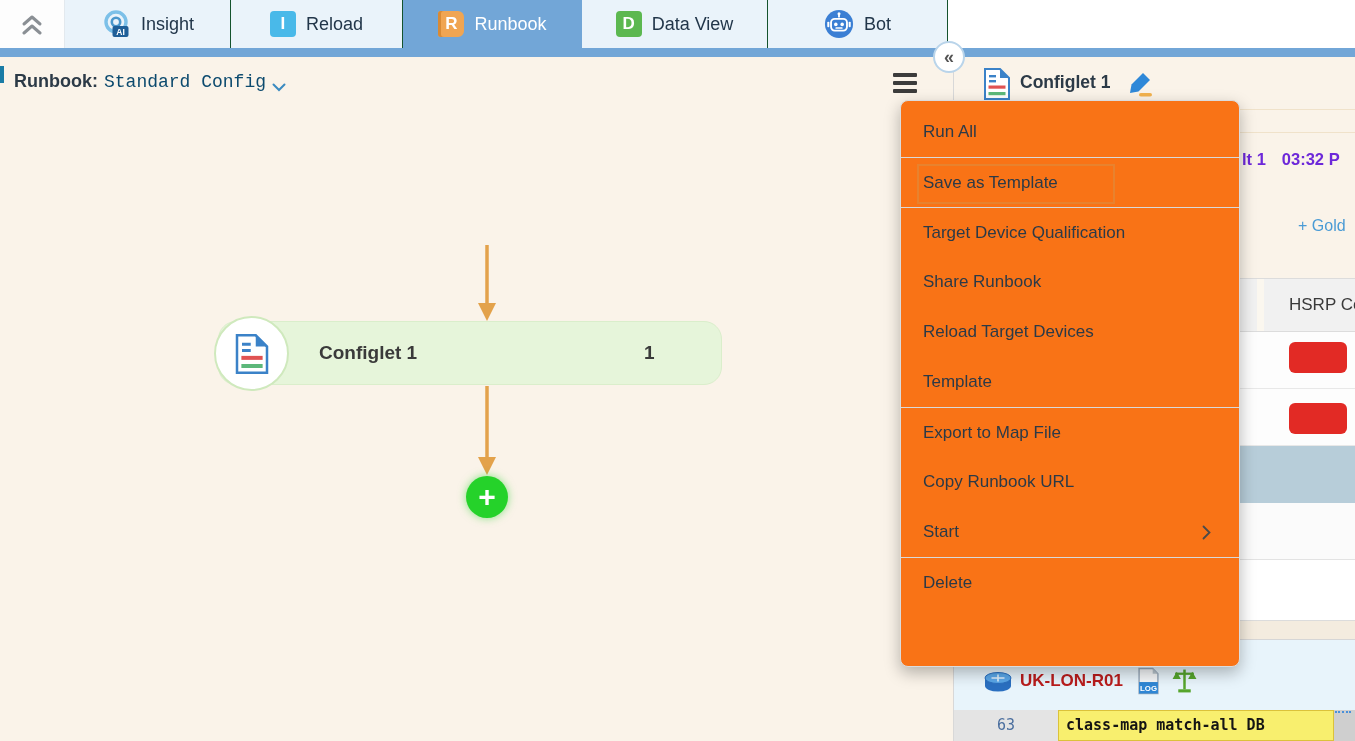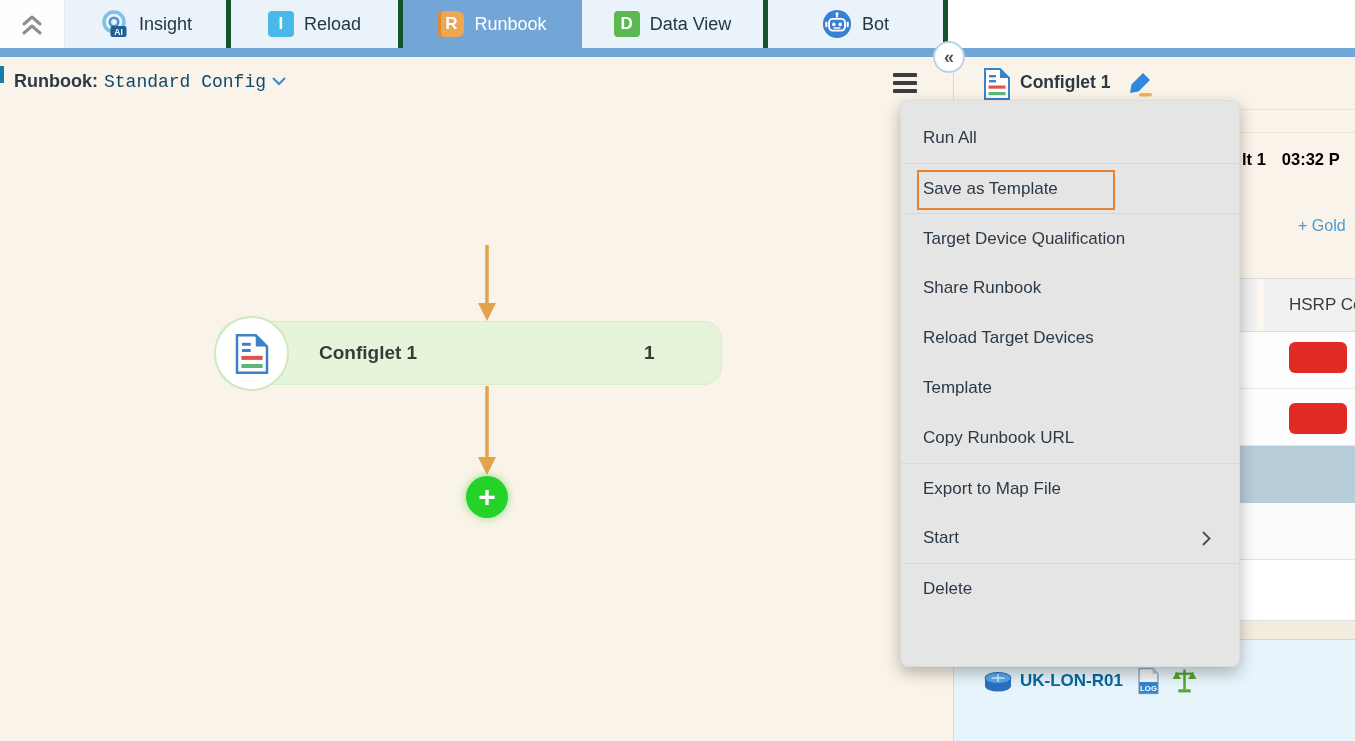--- a/index.html
+++ b/index.html
@@ -2,81 +2,81 @@
 <html><head>
 <meta charset="utf-8">
 <style>
   * { margin:0; padding:0; box-sizing:border-box; }
   body { font-family:"Liberation Sans", sans-serif; background:#fff; }
   .screen { position:relative; width:1355px; height:741px; overflow:hidden; background:#fff; }
 
   
   .tabbar { position:absolute; left:0; top:0; width:1355px; height:48px; display:flex; background:#fff; }
   .collapse-btn { width:65px; height:48px; background:#fdfdfd; border-right:1px solid #e3e9ee; display:flex; align-items:center; justify-content:center; cursor:pointer; }
-  .tab { height:48px; background:#eaf3fa; border-right:5px solid #14532d; display:flex; align-items:center; justify-content:center; gap:10px; font-size:18px; color:#22364a; cursor:pointer; }
+  .tab { height:48px; background:#eaf3fa; border-right:1px solid #14532d; display:flex; align-items:center; justify-content:center; gap:10px; font-size:18px; color:#22364a; cursor:pointer; }
   .tab.active { background:#72a6d7; color:#fff; border-right:none; }
   .tab-filler { flex:1; background:#fff; }
   .tab-underline { position:absolute; left:0; top:48px; width:1355px; height:9px; background:#72a6d7; }
   .sq-icon { width:26px; height:26px; border-radius:4px; color:#fff; font-weight:bold; font-size:17px; display:flex; align-items:center; justify-content:center; }
   .icon-intent { background:#49b9e9; }
   .icon-runbook { background:#f0a552; box-shadow:inset 3px 0 0 #d88a35; border-radius:3px 6px 6px 3px; }
   .icon-dataview { background:#5cb850; }
 
   .collapse-circle { position:absolute; left:933px; top:41px; width:32px; height:32px; border-radius:50%; background:#fff; border:2px solid #b9d4ea; z-index:30; display:flex; align-items:center; justify-content:center; font-size:18px; font-weight:bold; color:#555; cursor:pointer; }
 
   
   .left-panel { position:absolute; left:0; top:57px; width:953px; height:684px; background:#faf3e9; overflow:hidden; }
   .accent-mark { position:absolute; left:0; top:9px; width:4px; height:17px; background:#1a7ca6; }
-  .runbook-header { position:absolute; left:14px; top:14px; display:flex; align-items:center; gap:6px; font-size:18px; }
+  .runbook-header { position:absolute; left:14px; top:14px; display:flex; align-items:flex-end; gap:6px; font-size:18px; }
   .rb-label { font-weight:bold; color:#2c3a47; }
   .rb-name { color:#0c4a6e; cursor:pointer;font-family:Liberation Mono, monospace; }
   .hamburger { position:absolute; left:893px; top:16px; width:26px; height:20px; display:flex; flex-direction:column; justify-content:space-between; cursor:pointer; background:none; border:none; }
   .hamburger div { width:24px; height:4px; background:#3c3c3c; border-radius:1px; }
 
   .start-circle { position:absolute; left:438px; top:88px; width:98px; height:98px; border-radius:50%; background:#bfe36a; border:2px solid #94be4e; display:flex; align-items:center; justify-content:center; font-size:21px; font-weight:bold; color:#37422c; cursor:pointer; }
   .flow-arrows { position:absolute; left:0; top:0; pointer-events:none; }
   .flow-node { position:absolute; left:218px; top:264px; width:504px; height:64px; border-radius:18px; background:#e6f5da; border:1px solid #daeecb; cursor:pointer; }
   .node-badge { position:absolute; left:-5px; top:-6px; width:75px; height:75px; border-radius:50%; background:#fff; border:2px solid #cfe9bd; display:flex; align-items:center; justify-content:center; }
   .node-label { position:absolute; left:100px; top:0; line-height:62px; font-size:19px; font-weight:bold; color:#3a3a3a; }
   .node-count { position:absolute; left:425px; top:0; line-height:62px; font-size:19px; font-weight:bold; color:#3a3a3a; }
   .plus-btn { position:absolute; left:466px; top:419px; width:42px; height:42px; border-radius:50%; background:#25d22a; color:#fff; font-size:30px; font-weight:bold; display:flex; align-items:center; justify-content:center; box-shadow:0 0 8px rgba(40,210,45,.55); cursor:pointer; line-height:0; }
 
   
   .right-panel { position:absolute; left:953px; top:57px; width:402px; height:684px; background:#faf3e9; border-left:1px solid #d8d8d8; overflow:hidden; }
   .rp-header { position:absolute; left:0; top:0; width:402px; height:53px; border-bottom:1px solid #f0e2ca; }
   .rp-doc-icon { position:absolute; left:29px; top:11px; }
   .rp-title { position:absolute; left:66px; top:15px; font-size:17.5px; font-weight:600; color:#2c3a47; }
   .rp-pencil { position:absolute; left:172px; top:13px; cursor:pointer; }
   .rp-line2 { position:absolute; left:0; top:75px; width:402px; border-top:1px solid #f0e2ca; }
-  .rp-result { position:absolute; left:288px; top:93px; font-size:16.5px; font-weight:bold; color:#000000; white-space:nowrap; display:flex; gap:16px; }
+  .rp-result { position:absolute; left:288px; top:93px; font-size:16.5px; font-weight:bold; color:#6d28d9; white-space:nowrap; display:flex; gap:16px; }
   .rp-golden { position:absolute; left:344px; top:160px; font-size:16px; color:#4a9bd5; white-space:nowrap; cursor:pointer; text-decoration:none; }
   .rp-th { position:absolute; left:0; top:221px; width:402px; height:54px; background:#f1f1f1; border-top:1px solid #dcdcdc; border-bottom:1px solid #dcdcdc; }
   .rp-th-gap { position:absolute; left:303px; top:0; width:7px; height:52px; background:#fbf7ef; }
   .rp-th-label { position:absolute; left:335px; top:0; line-height:52px; font-size:17px; color:#3a3a3a; white-space:nowrap; }
   .rp-row { position:absolute; left:0; width:402px; }
   .row1 { top:275px; height:57px; background:#fdfdfd; border-bottom:1px solid #e8e8e8; }
   .row2 { top:332px; height:57px; background:#fdfdfd; border-bottom:1px solid #e8e8e8; }
   .row-selected { top:389px; height:57px; background:#b7cdd9; }
   .row4 { top:446px; height:57px; background:#fbfbfb; border-bottom:1px solid #e3e3e3; }
   .row5 { top:503px; height:54px; background:#ffffff; }
   .status-pill { position:absolute; left:335px; width:58px; height:31px; border-radius:6px; background:#e22a25; }
   .pill1 { top:10px; } .pill2 { top:14px; }
   .rp-white-gap { position:absolute; left:0; top:557px; width:402px; height:7px; background:#fff; border-bottom:1px solid #dcdcdc;}
   .rp-beige { position:absolute; left:0; top:564px; width:402px; height:19px; background:#f4ecdf; border-bottom:1px solid #d6d6d6; }
   .rp-blue-section { position:absolute; left:0; top:583px; width:402px; height:101px; background:#e8f4fb; }
   .device-row { position:absolute; left:0; top:24px; width:402px; height:34px; display:flex; align-items:center; }
-  .device-name { margin-left:7px; font-size:17px; font-weight:600; color:#0369a1; }
+  .device-name { margin-left:7px; font-size:17px; font-weight:600; color:#b91c1c; }
   .code-row { position:absolute; left:0; top:70px; width:402px; height:31px; display:flex; }
   .code-gutter { width:104px; background:#e4e4e4; font-family:"DejaVu Sans Mono", monospace; font-size:15px; color:#4a6e9e; text-align:center; line-height:30px; }
   .code-yellow { width:276px; background:#f8ef6e; border:1px solid #dbc23a; font-family:"DejaVu Sans Mono", monospace; font-size:15px; font-weight:bold; color:#141414; line-height:28px; padding-left:7px; white-space:nowrap; overflow:hidden; }
   .code-gray { flex:1; background:#cfcfcf; position:relative; }
   .code-handle { position:absolute; left:1px; top:1px; width:16px; border-top:2px dotted #4a90d9; }
 
   
-  .context-menu { position:absolute; left:900px; top:100px; width:340px; height:567px; background:#e5e5e5; border:1px solid #dcdcdc; border-radius:8px; box-shadow:0 6px 16px rgba(0,0,0,.28); z-index:40; padding:12px 0; }
+  .context-menu { position:absolute; left:900px; top:100px; width:340px; height:567px; background:#f97316; border:1px solid #dcdcdc; border-radius:8px; box-shadow:0 6px 16px rgba(0,0,0,.28); z-index:40; padding:6px 0; }
   .menu-item { position:relative; height:50px; line-height:50px; padding-left:22px; font-size:17px; color:#2c3a47; cursor:pointer; }
   .menu-item.group-start { border-top:1px solid #d9d9d9; }
   .menu-item.highlighted::before { content:""; position:absolute; left:16px; top:6px; width:194px; height:36px; border:2px solid #e8822e; }
   .menu-item .submenu-arrow { position:absolute; right:28px; top:18px; }
 </style>
 </head>
 <body>
 
 <div class="screen">
 
@@ -223,32 +223,39 @@
           <text x="11" y="22.5" font-size="7.5" fill="#fff" font-weight="bold" text-anchor="middle">LOG</text>
         </svg>
         <svg style="margin-left:11px" width="27" height="28" viewBox="0 0 26 26">
           <line x1="13" y1="2" x2="13" y2="21" stroke="#56a52c" stroke-width="2.4"></line>
           <line x1="4" y1="6" x2="22" y2="6" stroke="#56a52c" stroke-width="2.2"></line>
           <path d="M1.5 11 L5.5 4 L9.5 11 Z" fill="#56a52c"></path>
           <path d="M16.5 11 L20.5 4 L24.5 11 Z" fill="#56a52c"></path>
           <rect x="7" y="21" width="12" height="3" fill="#56a52c"></rect>
         </svg>
       </div>
+      <div class="code-row">
+        <div class="code-gutter">63</div>
+        <div class="code-yellow">class-map match-all DB</div>
+        <div class="code-gray">
+          <div class="code-handle"></div>
+        </div>
+      </div>
     </div>
   </div>
 
   <div class="context-menu">
     <div class="menu-item">Run All</div>
     <div class="menu-item group-start highlighted">Save as Template</div>
     <div class="menu-item group-start">Target Device Qualification</div>
     <div class="menu-item">Share Runbook</div>
     <div class="menu-item">Reload Target Devices</div>
     <div class="menu-item">Template</div>
+    <div class="menu-item group-start">Export to Map File</div>
     <div class="menu-item">Copy Runbook URL</div>
-    <div class="menu-item group-start">Export to Map File</div>
     <div class="menu-item">
       <span>Start</span>
       <svg class="submenu-arrow" width="9" height="15" viewBox="0 0 9 15" fill="none" stroke="#4a4a4a" stroke-width="1.8" stroke-linecap="round">
           <path d="M1.5 1.5 l6 6 -6 6"></path>
         </svg>
     </div>
     <div class="menu-item group-start">Delete</div>
   </div>
 
 </div>

